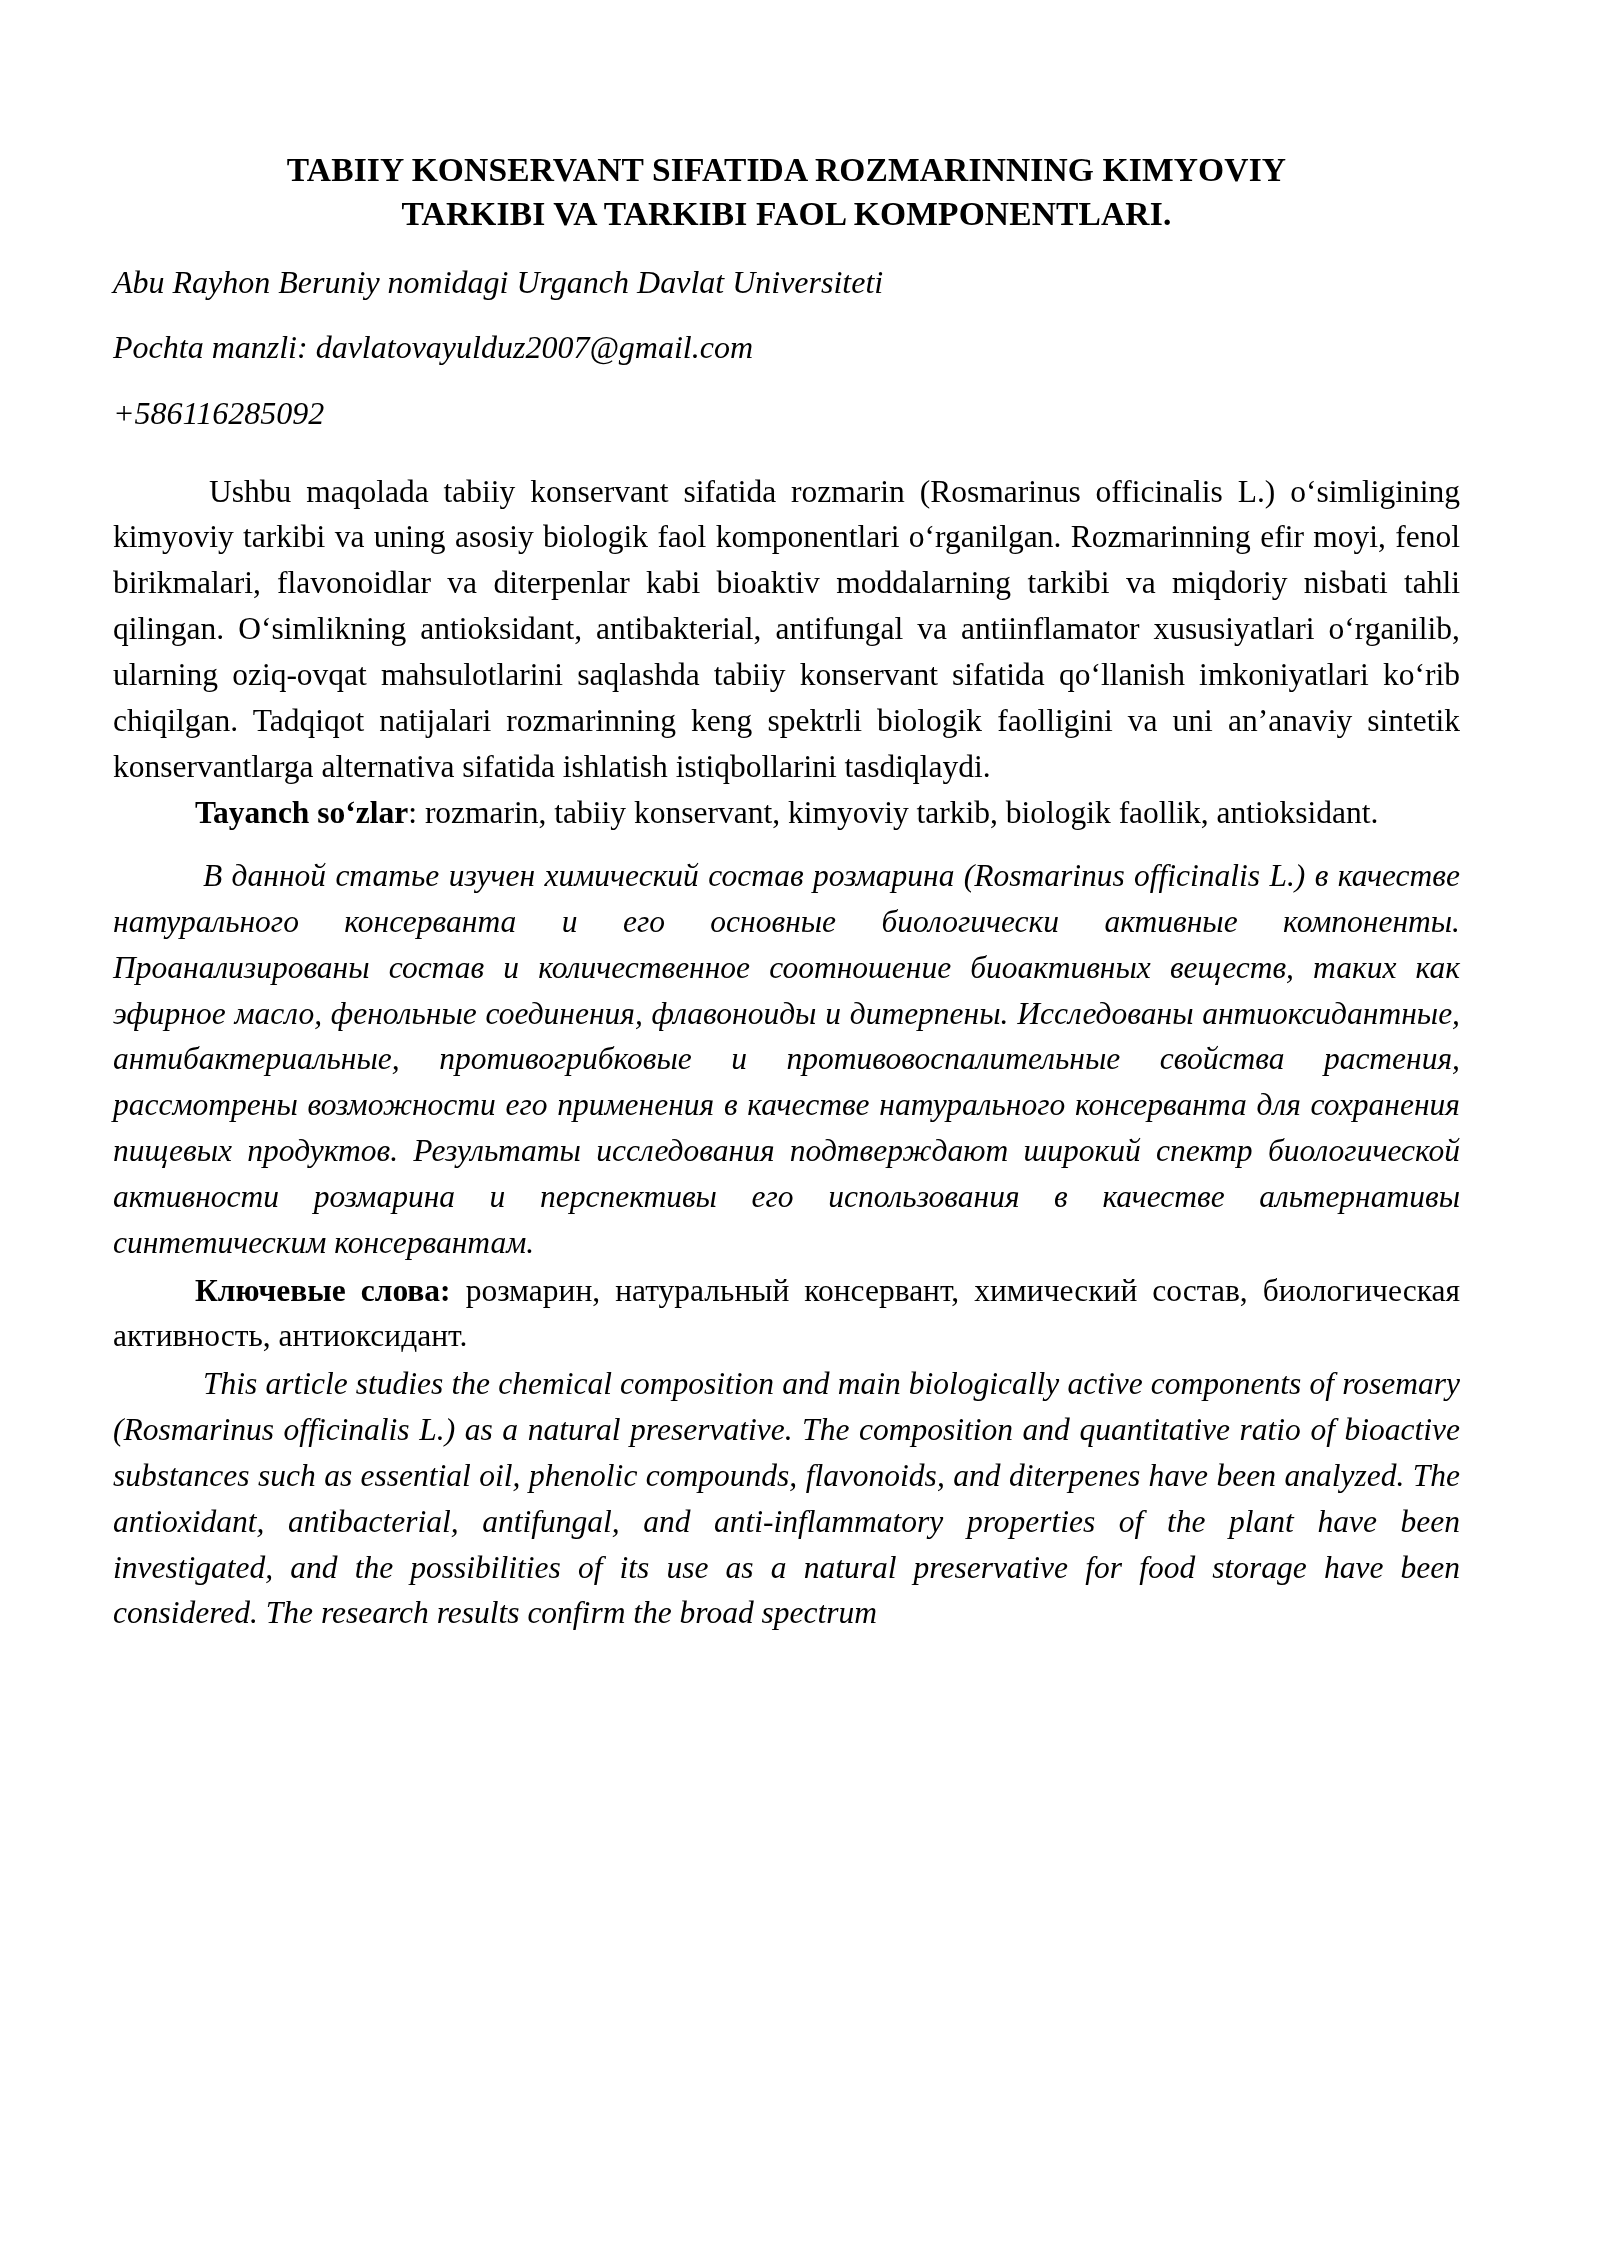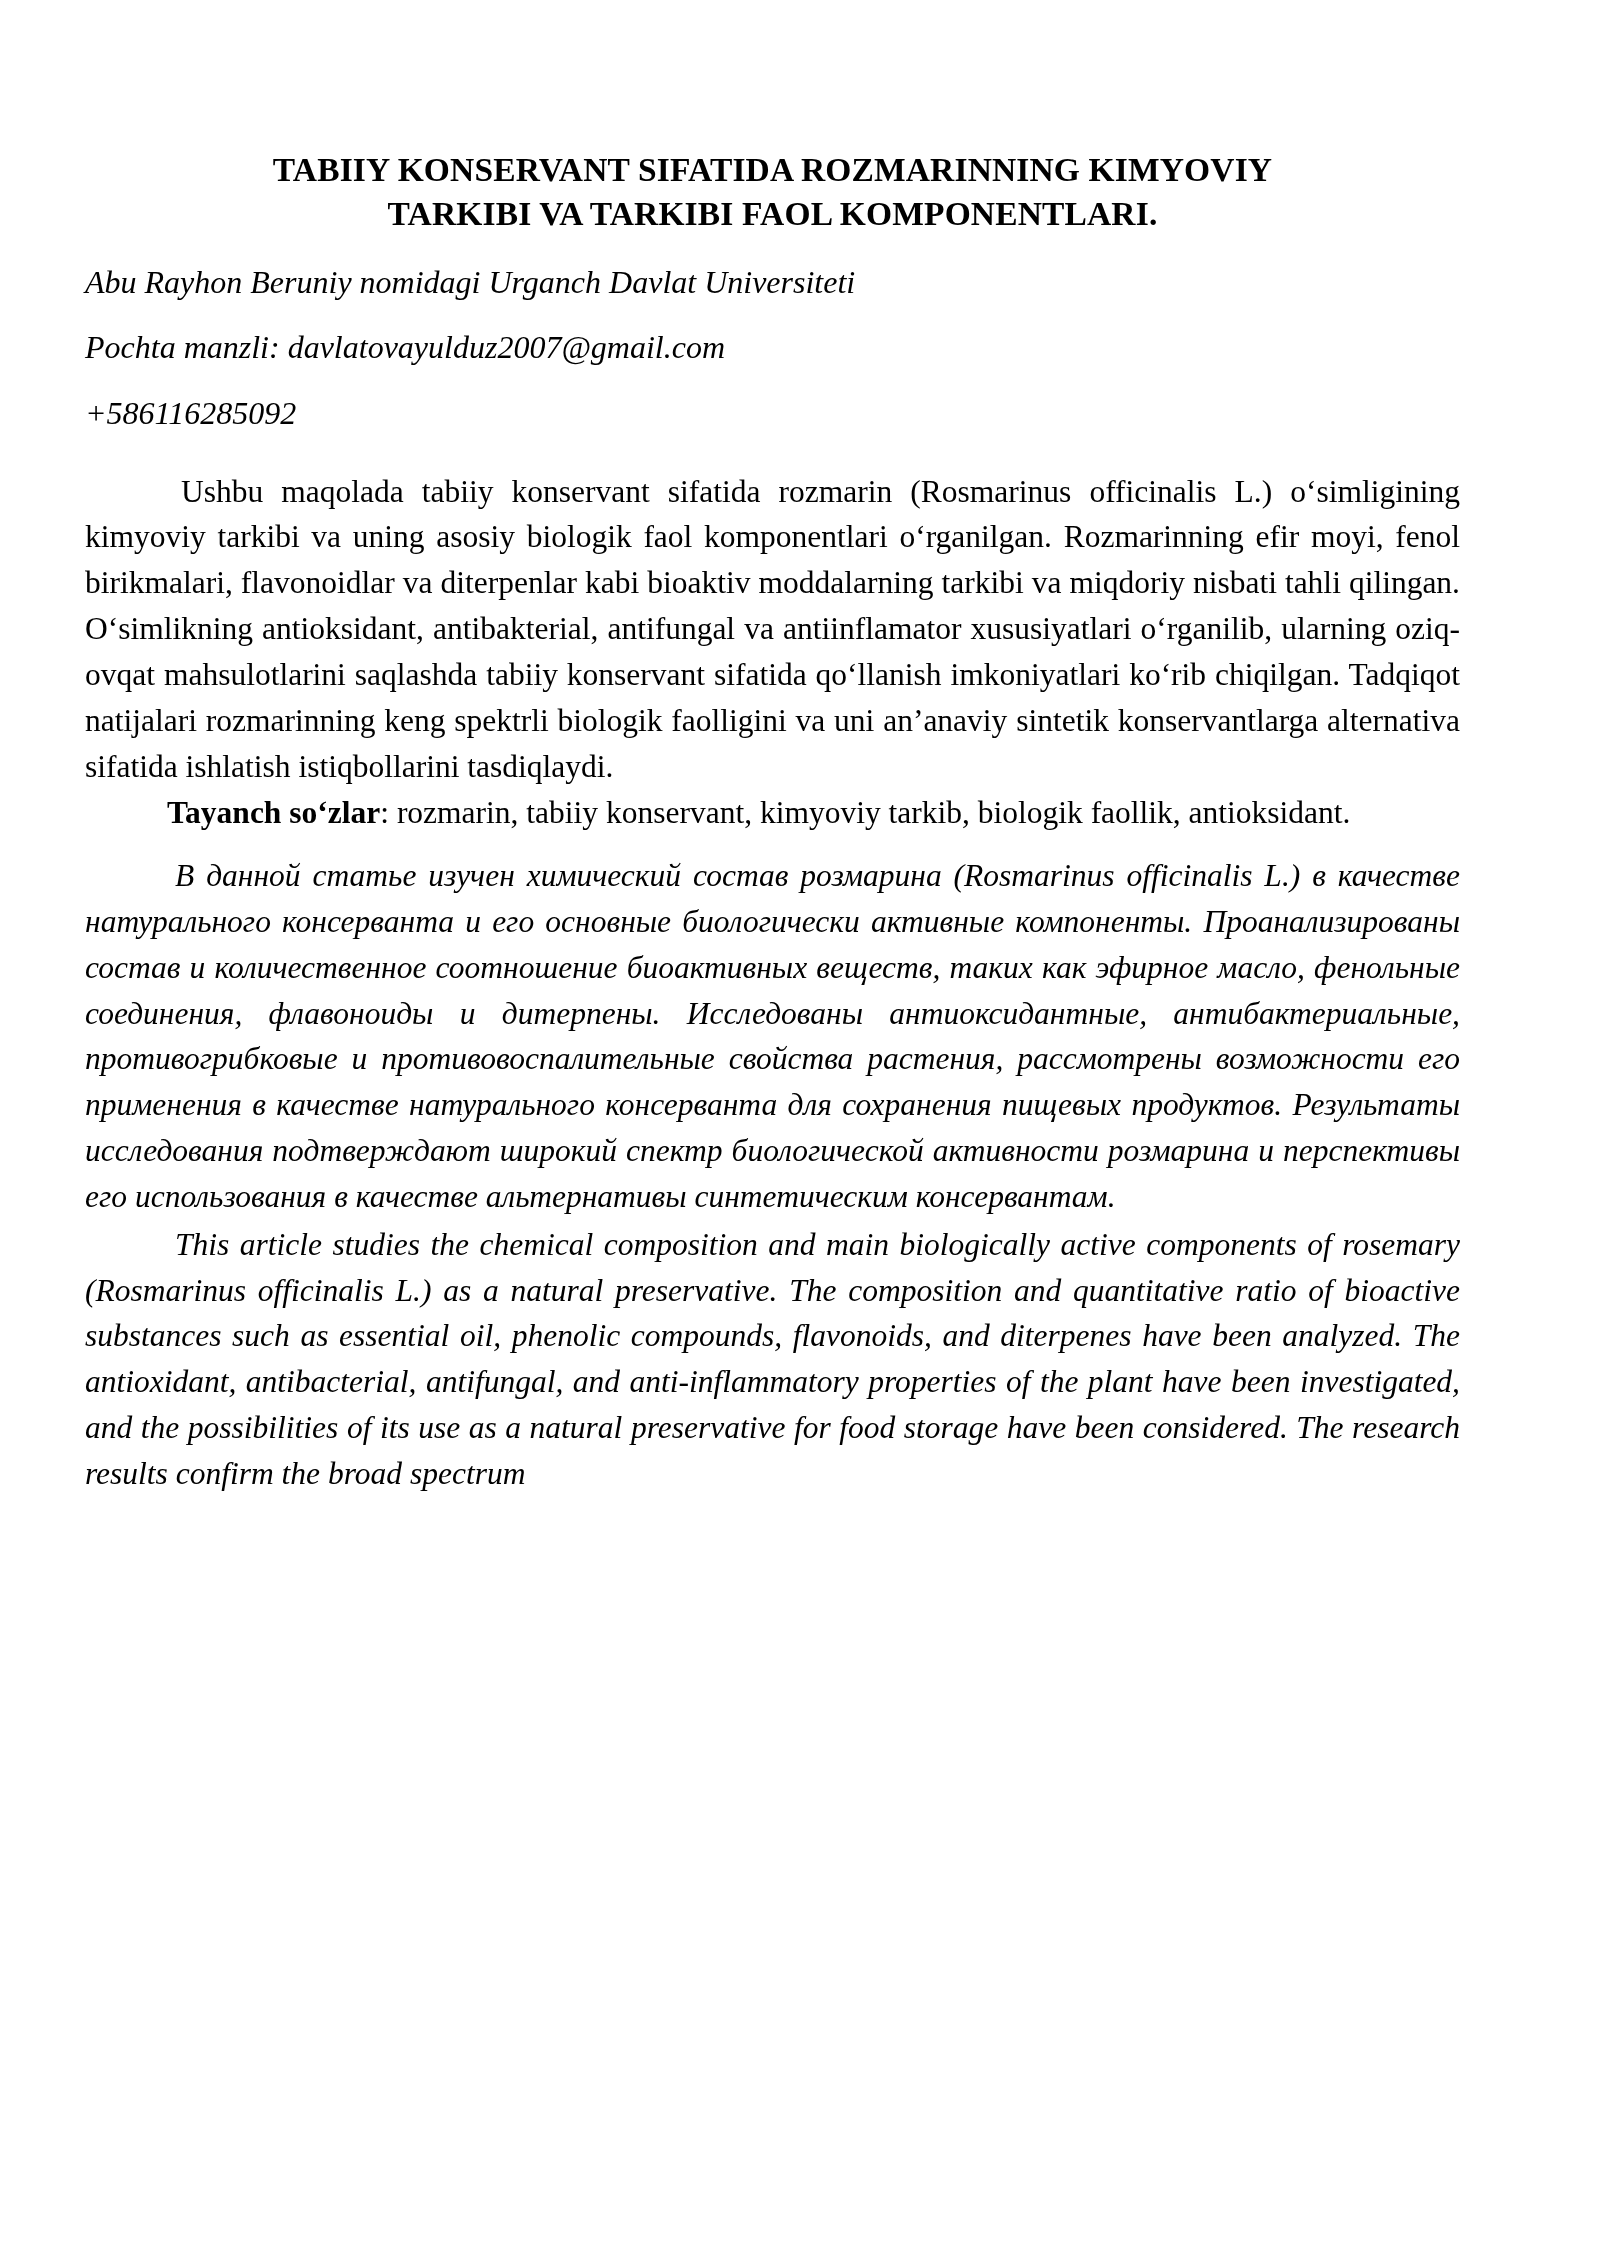--- a/index.html
+++ b/index.html
@@ -9,21 +9,21 @@
     height: 2262px;
     background: #ffffff;
     font-family: "Liberation Serif", "DejaVu Serif", serif;
     color: #000000;
     overflow: hidden;
   }
 
   .page {
     width: 1600px;
     height: 2262px;
-    padding: 100px 140px 0 85px;
+    padding: 100px 140px 0 113px;
     position: relative;
   }
 
   
   .title {
     text-align: center;
     font-weight: bold;
     font-size: 33.5px;
     line-height: 1.31;
     letter-spacing: 0.15px;
@@ -103,16 +103,17 @@
   <div class="meta-line tight">Pochta manzli: davlatovayulduz2007@gmail.com</div>
 
   <div class="meta-line tight">+586116285092</div>
 
   <p class="para roman abstract-uz">Ushbu maqolada tabiiy konservant sifatida rozmarin (Rosmarinus officinalis L.) o‘simligining kimyoviy tarkibi va uning asosiy biologik faol komponentlari o‘rganilgan. Rozmarinning efir moyi, fenol birikmalari, flavonoidlar va diterpenlar kabi bioaktiv moddalarning tarkibi va miqdoriy nisbati tahli qilingan. O‘simlikning antioksidant, antibakterial, antifungal va antiinflamator xususiyatlari o‘rganilib, ularning oziq-ovqat mahsulotlarini saqlashda tabiiy konservant sifatida qo‘llanish imkoniyatlari ko‘rib chiqilgan. Tadqiqot natijalari rozmarinning keng spektrli biologik faolligini va uni an’anaviy sintetik konservantlarga alternativa sifatida ishlatish istiqbollarini tasdiqlaydi.</p>
 
   <p class="para roman keywords-uz"><span class="kw-label">Tayanch so‘zlar</span><span>: </span><span>rozmarin, tabiiy konservant, kimyoviy tarkib, biologik faollik, antioksidant.</span></p>
 
   <p class="para italic abstract-ru">В данной статье изучен химический состав розмарина (Rosmarinus officinalis L.) в качестве натурального консерванта и его основные биологически активные компоненты. Проанализированы состав и количественное соотношение биоактивных веществ, таких как эфирное масло, фенольные соединения, флавоноиды и дитерпены. Исследованы антиоксидантные, антибактериальные, противогрибковые и противовоспалительные свойства растения, рассмотрены возможности его применения в качестве натурального консерванта для сохранения пищевых продуктов. Результаты исследования подтверждают широкий спектр биологической активности розмарина и перспективы его использования в качестве альтернативы синтетическим консервантам.</p>
 
+  <p class="para roman keywords-ru"><span class="kw-label">Ключевые слова:</span><span> </span><span>розмарин, натуральный консервант, химический состав, биологическая активность, антиоксидант.</span></p>
 
   <p class="para italic abstract-en">This article studies the chemical composition and main biologically active components of rosemary (Rosmarinus officinalis L.) as a natural preservative. The composition and quantitative ratio of bioactive substances such as essential oil, phenolic compounds, flavonoids, and diterpenes have been analyzed. The antioxidant, antibacterial, antifungal, and anti-inflammatory properties of the plant have been investigated, and the possibilities of its use as a natural preservative for food storage have been considered. The research results confirm the broad spectrum</p>
 
 </div>
 
 </body></html>

